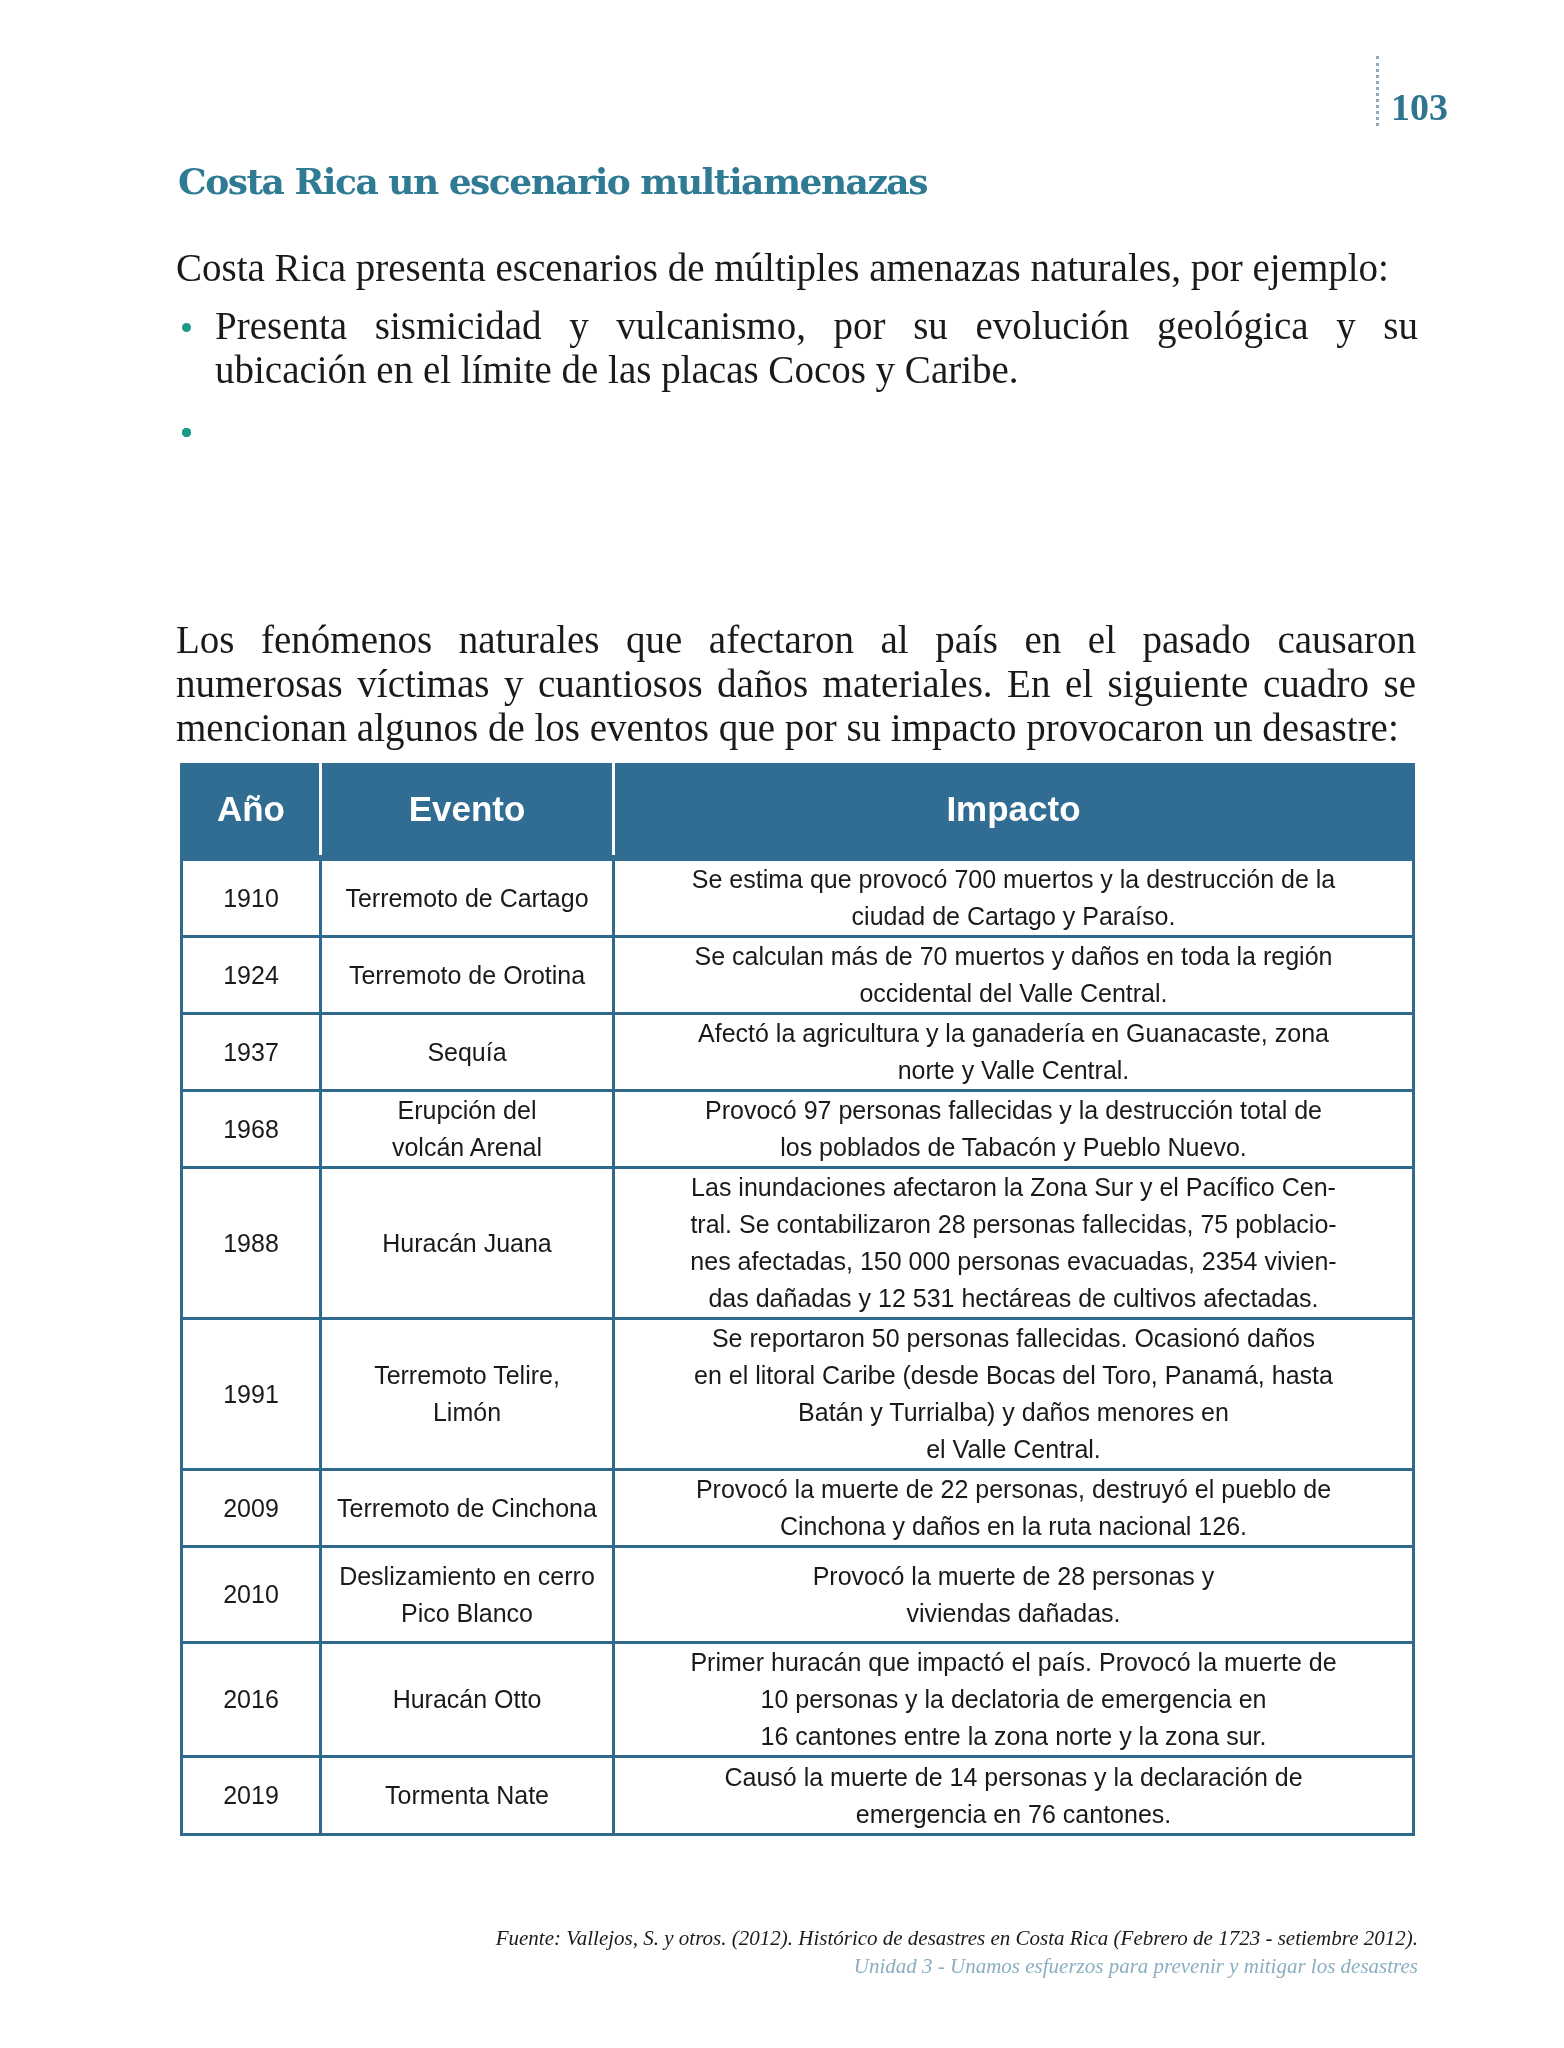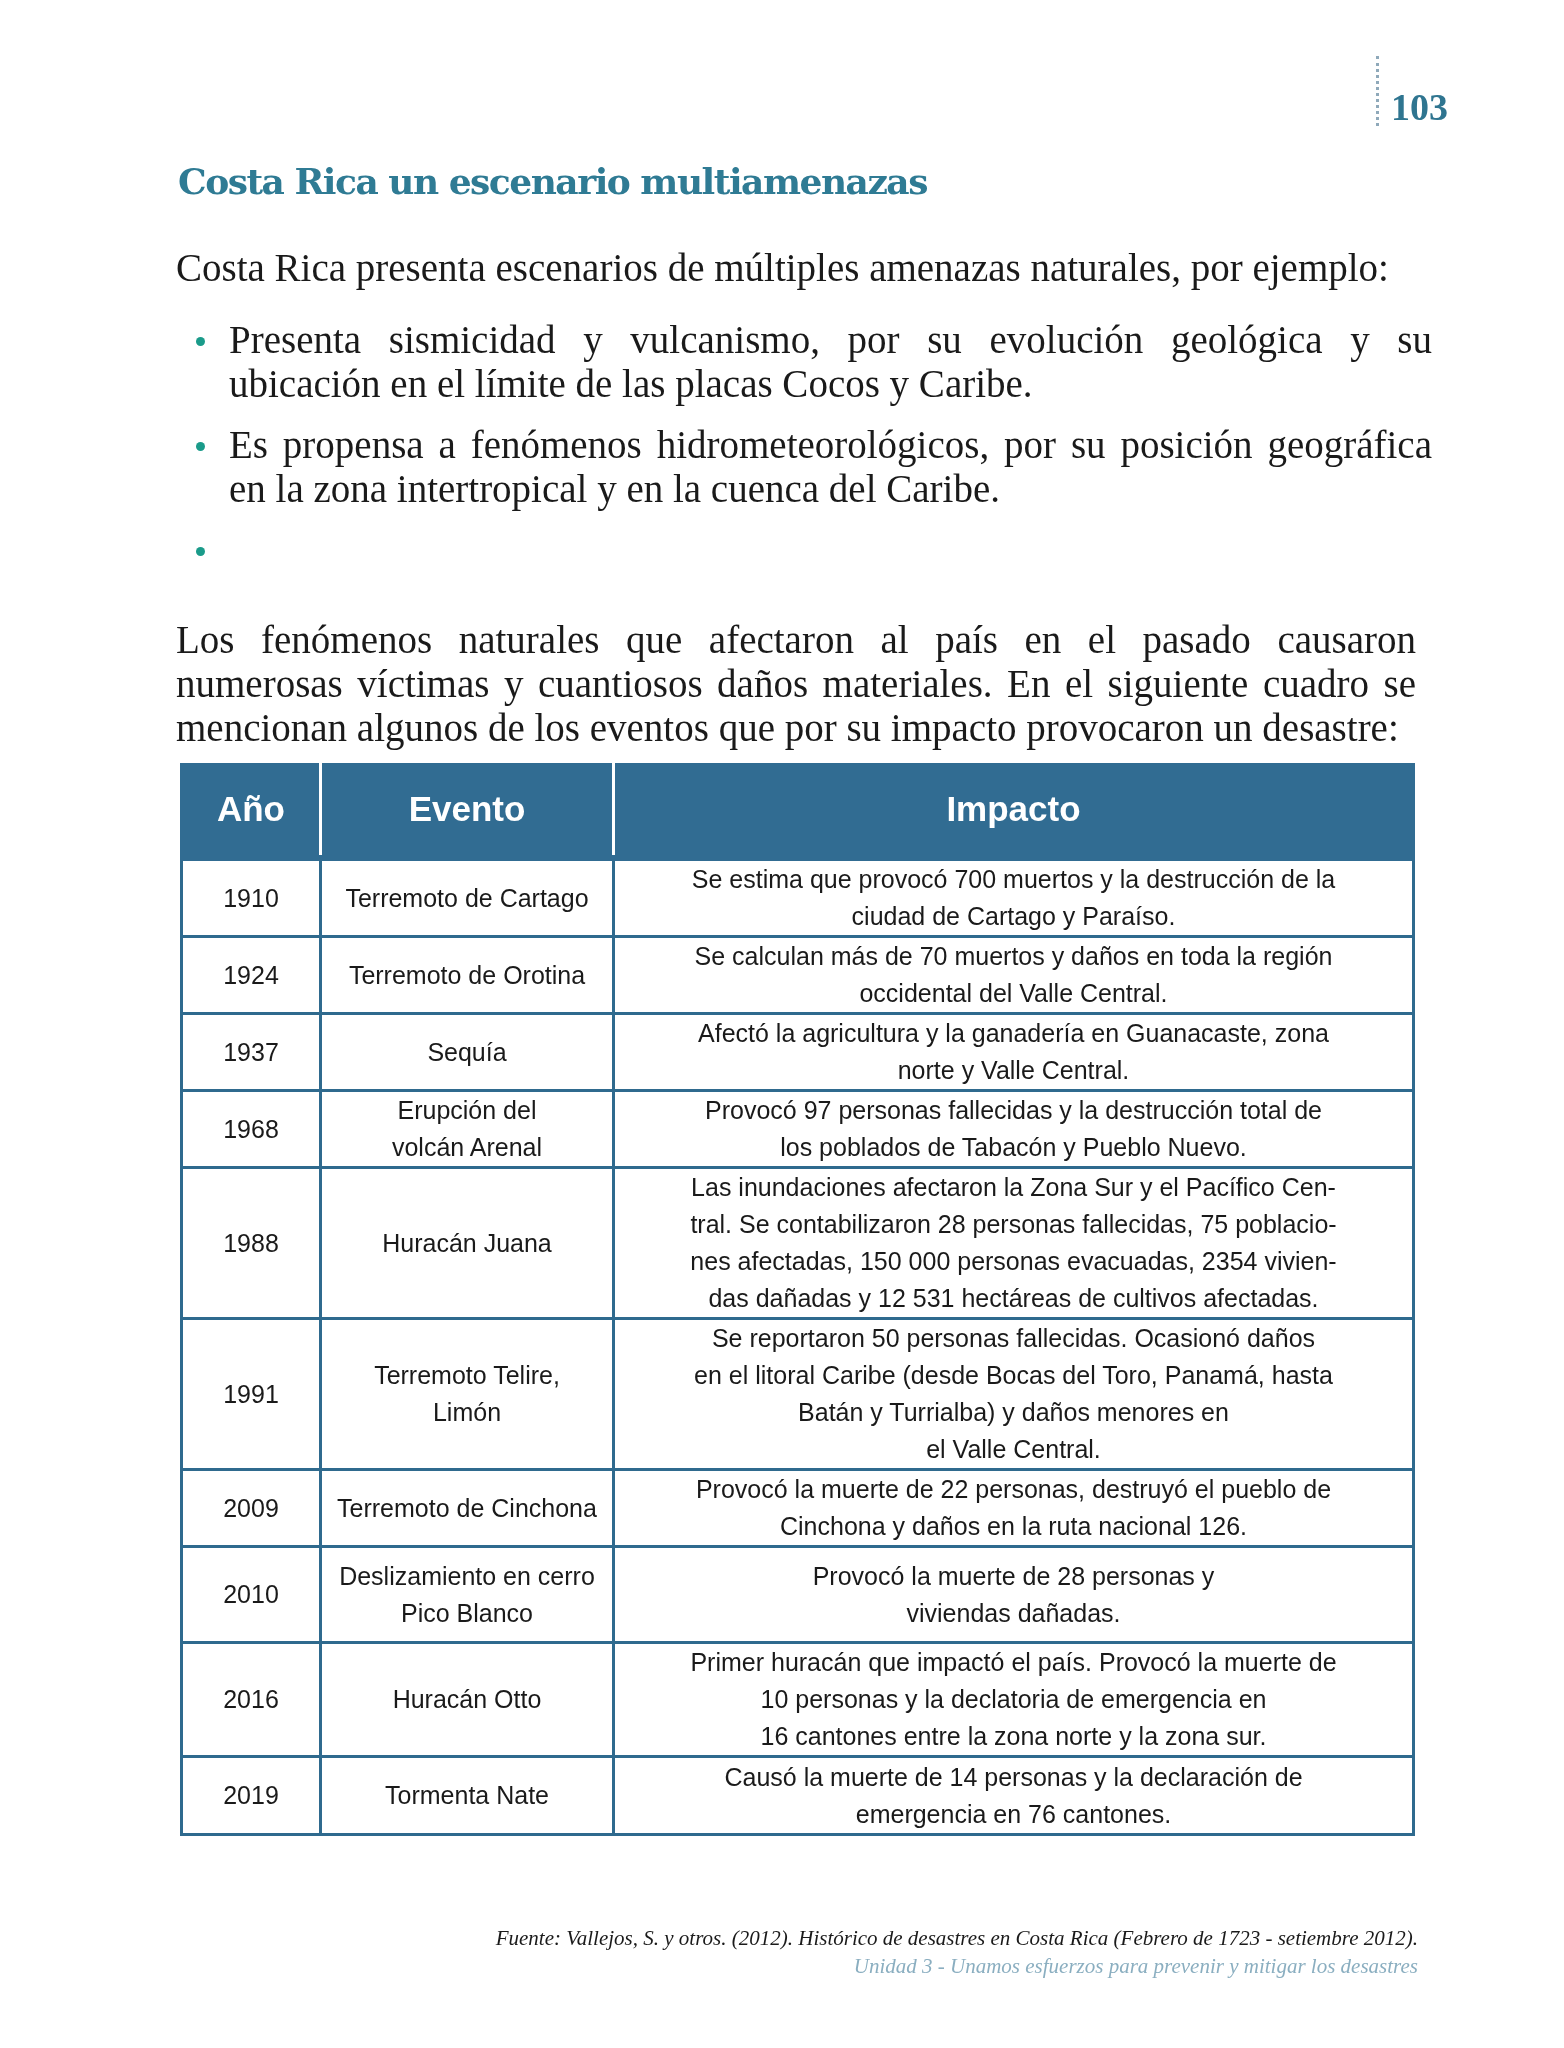--- a/index.html
+++ b/index.html
@@ -21,21 +21,21 @@
     font-size: 36px; color: #2f7b94; letter-spacing: -1.5px;
     margin: 0; white-space: nowrap;
   }
 
   .body-text {
     font-family: "Liberation Serif", serif; font-size: 39px; color: #1a1a1a;
     line-height: 44px;
   }
   .intro { position: absolute; left: 176px; top: 246px; width: 1240px; margin: 0; }
 
-  .bullets { position: absolute; left: 176px; top: 302px; width: 1240px; margin: 16px; padding: 0; list-style: none; }
+  .bullets { position: absolute; left: 176px; top: 302px; width: 1240px; margin: 2px; padding: 0; list-style: none; }
   .bullet-item { position: relative; padding-left: 37px; margin-bottom: 17px; text-align: justify; }
   .bullet-dot {
     position: absolute; left: 4px; top: 19px; width: 9px; height: 9px;
     border-radius: 50%; background: #1a9b8a;
   }
 
   .para { position: absolute; left: 176px; top: 618px; width: 1240px; margin: 0; text-align: justify; text-align-last: left; }
 
   .disaster-table {
     position: absolute; left: 180px; top: 763px; width: 1235px;
@@ -81,21 +81,20 @@
 
 <p class="body-text intro">Costa Rica presenta escenarios de múltiples amenazas naturales, por ejemplo:</p>
 
 <ul class="body-text bullets">
   <li class="bullet-item">
     <span class="bullet-dot"></span>
     <span>Presenta sismicidad y vulcanismo, por su evolución geológica y su ubicación en el límite de las placas Cocos y Caribe.</span>
   </li>
   <li class="bullet-item">
     <span class="bullet-dot"></span>
-    <span>Es propensa a fenómenos hidrometeorológicos, por su posición geográfica en la zona intertropical y en la cuenca del Caribe.</span>
   </li>
   <li class="bullet-item">
     <span class="bullet-dot"></span>
   </li>
 </ul>
 
 <p class="body-text para">Los fenómenos naturales que afectaron al país en el pasado causaron numerosas víctimas y cuantiosos daños materiales. En el siguiente cuadro se mencionan algunos de los eventos que por su impacto provocaron un desastre:</p>
 
 <table class="disaster-table">
   <thead>

